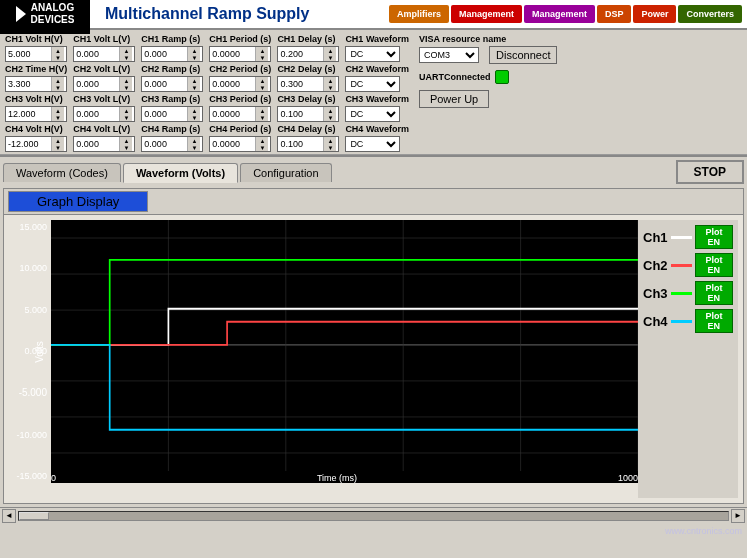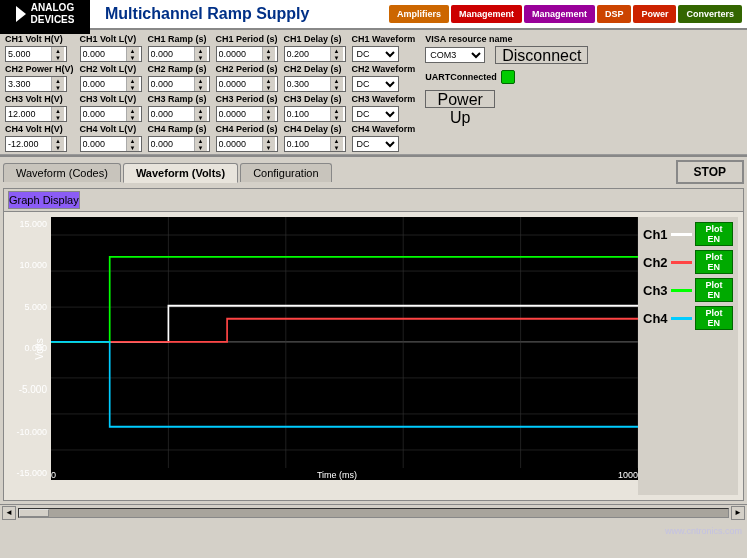--- a/index.html
+++ b/index.html
@@ -108,24 +108,24 @@
     #graph-panel {
       border: 1px solid #888;
       background: #e8e4dc;
     }
     #graph-tab-bar {
       padding: 2px 4px;
       background: #d4d0c8;
       border-bottom: 1px solid #888;
     }
     .graph-tab {
-      background: #8b5cf6;
+      background: #1d4ed8;
       border: 1px solid #888;
-      padding: 2px 0;
-      font-size: 11px;
+      padding: 2px 28px;
+      font-size: 13px;
       display: inline-block;
     }
     #graph-content {
       display: flex;
       height: 288px;
     }
 
     
     #legend-area {
       width: 100px;
@@ -240,25 +240,25 @@
       cursor: pointer;
       display: flex;
       align-items: center;
       justify-content: center;
     }
     .sel-box {
       height: 16px;
       font-size: 9px;
       border: 1px solid #666;
       background: white;
-      width: 47px;
+      width: 55px;
     }
     .visa-btn {
       height: 18px;
-      font-size: 16px;
+      font-size: 11px;
       border: 1px solid #666;
       background: #d4d0c8;
       cursor: pointer;
       padding: 0 6px;
     }
   </style>
 </head>
 <body>
 
 <div id="header">
@@ -288,21 +288,21 @@
     <div class="ctrl-row">
       <div class="ctrl-label">CH1 Volt H(V)</div>
     </div>
     <div class="spin-box">
       <input type="text" value="5.000" style="">
       <div class="spin-arrows">
           <button class="spin-arr">▲</button>
           <button class="spin-arr">▼</button>
         </div>
     </div>
-    <div class="ctrl-label">CH2 Power H(V)</div>
+    <div class="ctrl-label">CH2 Time H(V)</div>
     <div class="spin-box">
       <input type="text" value="3.300" style="">
       <div class="spin-arrows">
           <button class="spin-arr">▲</button>
           <button class="spin-arr">▼</button>
         </div>
     </div>
     <div class="ctrl-label">CH3 Volt H(V)</div>
     <div class="spin-box">
       <input type="text" value="12.000" style="">

